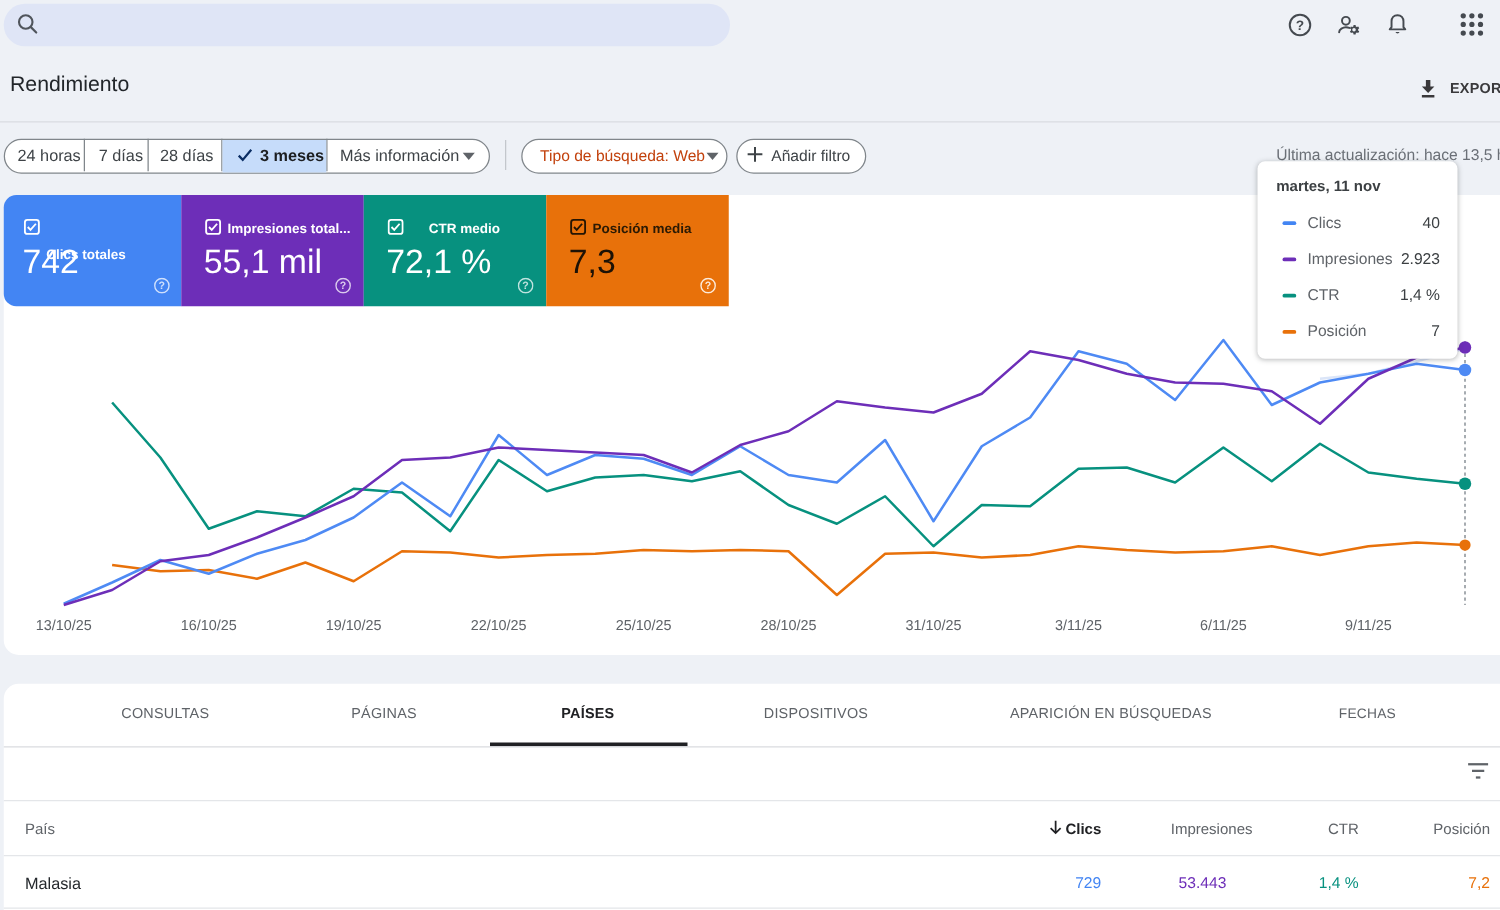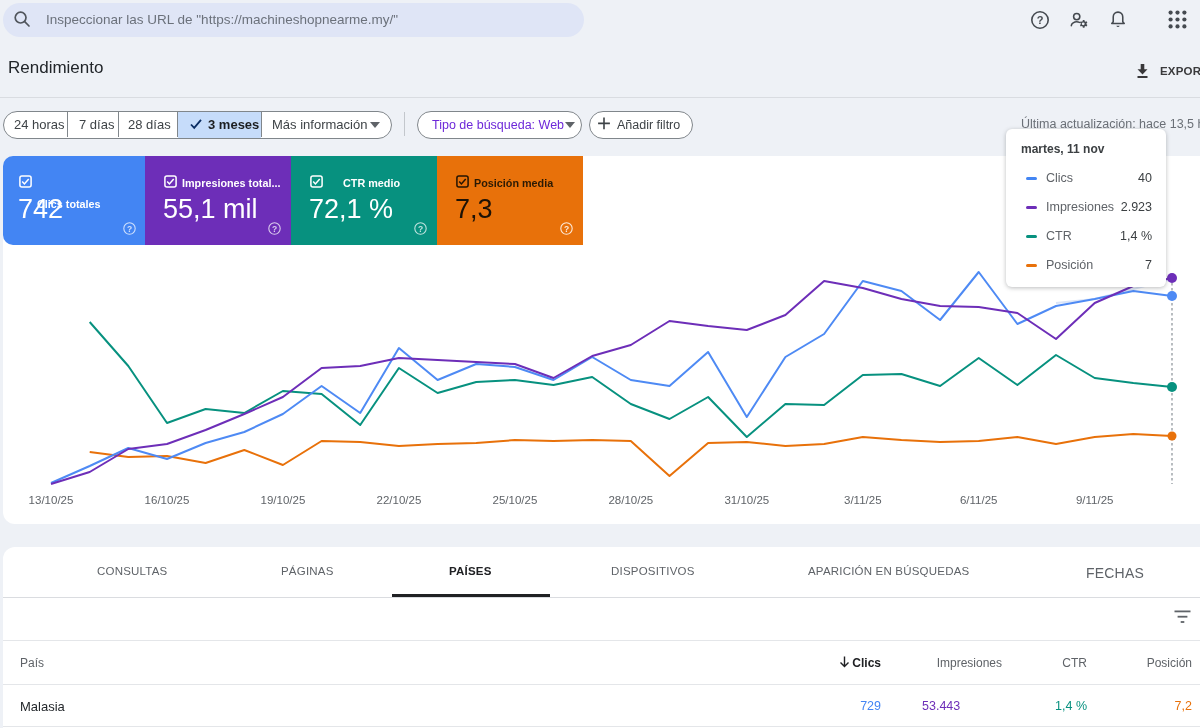--- a/index.html
+++ b/index.html
@@ -11,21 +11,20 @@
 </style>
 </head>
 <body>
 <div id="page">
 
   <div class="abs" style="left:3px;top:3px;width:581px;height:34px;background:#dfe5f6;border-radius:17px;"></div>
   <svg class="abs" style="left:12px;top:9px;" width="20" height="20" viewBox="0 0 20 20">
     <circle cx="8.6" cy="8.6" r="5.4" fill="none" stroke="#50555c" stroke-width="1.7"></circle>
     <line x1="12.7" y1="12.7" x2="17" y2="17" stroke="#50555c" stroke-width="1.7" stroke-linecap="round"></line>
   </svg>
-  <div class="abs nowrap" style="left:46px;top:12px;font-size:13.5px;color:#6b717b;">Inspeccionar las URL de "https://machineshopnearme.my/"</div>
 
   <svg class="abs" style="left:1029px;top:9px;" width="22" height="22" viewBox="0 0 22 22">
     <circle cx="11" cy="11" r="8.2" fill="none" stroke="#454a50" stroke-width="1.6"></circle>
     <text x="11" y="15" font-size="11" font-weight="bold" fill="#454a50" text-anchor="middle" font-family="Liberation Sans">?</text>
   </svg>
   <svg class="abs" style="left:1068px;top:9px;" width="22" height="22" viewBox="0 0 24 24">
     <circle cx="9.5" cy="8.3" r="3.4" fill="none" stroke="#454a50" stroke-width="1.7"></circle>
     <path d="M3.6 18.3c0-2.5 3.4-4.3 5.9-4.3 1 0 2.1.2 3 .6" fill="none" stroke="#454a50" stroke-width="1.7" stroke-linecap="round"></path>
     <path d="M20.2 16.2c0-.2 0-.37-.04-.54l1-.76-.9-1.52-1.14.43a3.1 3.1 0 0 0-.95-.55l-.19-1.22h-1.8l-.19 1.22c-.34.13-.66.31-.95.55l-1.14-.43-.9 1.52 1 .76c-.04.17-.04.34-.04.54s0 .37.04.54l-1 .76.9 1.52 1.14-.43c.29.24.61.42.95.55l.19 1.22h1.8l.19-1.22c.34-.13.66-.31.95-.55l1.14.43.9-1.52-1-.76c.04-.17.04-.34.04-.54zm-5.15 0a1.55 1.55 0 1 1 3.1 0 1.55 1.55 0 0 1-3.1 0z" fill="#454a50"></path>
   </svg>
@@ -67,21 +66,21 @@
   </svg>
   <div class="abs" style="left:208px;top:117px;font-size:13px;font-weight:bold;color:#1c1e21;">3 meses</div>
   <div class="abs" style="left:272px;top:117px;font-size:13px;color:#3e4347;">Más información</div>
   <svg class="abs" style="left:370px;top:122px;" width="10" height="6" viewBox="0 0 10 6">
       <path d="M0 0h10L5 6z" fill="#5f6368"></path>
     </svg>
 
   <div class="abs" style="left:404px;top:112px;width:1px;height:24px;background:#c3c7cc;"></div>
 
   <div class="abs" style="left:417px;top:111px;width:163px;height:26px;border:1px solid #80868b;border-radius:14px;background:#fff;"></div>
-  <div class="abs" style="left:432px;top:118px;font-size:12.5px;color:#6d28d9;">Tipo de búsqueda: Web</div>
+  <div class="abs" style="left:432px;top:118px;font-size:12.5px;color:#c2410c;">Tipo de búsqueda: Web</div>
   <svg class="abs" style="left:565px;top:122px;" width="10" height="6" viewBox="0 0 10 6">
       <path d="M0 0h10L5 6z" fill="#5f6368"></path>
     </svg>
 
   <div class="abs" style="left:589px;top:111px;width:102px;height:26px;border:1px solid #80868b;border-radius:14px;background:#fff;"></div>
   <svg class="abs" style="left:597px;top:117px;" width="14" height="14" viewBox="0 0 14 14">
       <path d="M6.2 0.5h1.6v5.1h5.1v1.6H7.8v5.1H6.2V7.2H1.1V5.6h5.1z" fill="#3e4347"></path>
     </svg>
   <div class="abs" style="left:617px;top:118px;font-size:12.5px;color:#3e4347;text-align:center;">Añadir filtro</div>
 
@@ -177,21 +176,21 @@
   <div class="abs" style="left:1026px;top:263.5px;width:11px;height:3.5px;border-radius:2px;background:#e8710a;"></div>
   <div class="abs" style="left:1046px;top:258px;font-size:12.5px;color:#5f6368;">Posición</div>
   <div class="abs" style="left:1092px;top:258px;width:60px;font-size:12.5px;color:#3c4043;text-align:right;">7</div>
 
   <div class="panel" style="top:547px;height:181px;border-radius:12px 0 0 0;"></div>
   <div class="abs" style="left:97px;top:565px;font-size:11.5px;letter-spacing:0.2px;color:#5f6368;">CONSULTAS</div>
   <div class="abs" style="left:281px;top:565px;font-size:11.5px;letter-spacing:0.2px;color:#5f6368;">PÁGINAS</div>
   <div class="abs" style="left:449px;top:565px;font-size:11.5px;letter-spacing:0.2px;font-weight:bold;color:#202124;">PAÍSES</div>
   <div class="abs" style="left:611px;top:565px;font-size:11.5px;letter-spacing:0.2px;color:#5f6368;">DISPOSITIVOS</div>
   <div class="abs" style="left:808px;top:565px;font-size:11.5px;letter-spacing:0.2px;color:#5f6368;">APARICIÓN EN BÚSQUEDAS</div>
-  <div class="abs" style="left:1071px;top:565px;font-size:14px;letter-spacing:0.2px;color:#5f6368;margin-left:15px;">FECHAS</div>
+  <div class="abs" style="left:1071px;top:565px;font-size:11px;letter-spacing:0.2px;color:#5f6368;">FECHAS</div>
   <div class="abs" style="left:392px;top:594px;width:158px;height:3px;background:#202124;"></div>
   <div class="abs" style="left:3px;top:597px;width:1197px;height:1px;background:#dadce0;"></div>
 
   <svg class="abs" style="left:1174px;top:610px;" width="17" height="14" viewBox="0 0 17 14">
     <rect x="0.5" y="0.5" width="16" height="1.8" fill="#5f6368"></rect>
     <rect x="3.6" y="5.8" width="9.8" height="1.8" fill="#5f6368"></rect>
     <rect x="6.7" y="11.1" width="3.6" height="1.8" fill="#5f6368"></rect>
   </svg>
   <div class="abs" style="left:3px;top:640px;width:1197px;height:1px;background:#e4e6e9;"></div>
 
@@ -200,18 +199,18 @@
     <path d="M5.5 0.5v9M1.5 6.5l4 4 4-4" fill="none" stroke="#202124" stroke-width="1.4"></path>
   </svg>
   <div class="abs" style="left:821px;top:656px;width:60px;font-size:12px;font-weight:bold;color:#202124;text-align:right;">Clics</div>
   <div class="abs" style="left:922px;top:656px;width:80px;font-size:12px;color:#5f6368;text-align:right;">Impresiones</div>
   <div class="abs" style="left:1027px;top:656px;width:60px;font-size:12px;color:#5f6368;text-align:right;">CTR</div>
   <div class="abs" style="left:1132px;top:656px;width:60px;font-size:12px;color:#5f6368;text-align:right;">Posición</div>
   <div class="abs" style="left:3px;top:684px;width:1197px;height:1px;background:#e4e6e9;"></div>
 
   <div class="abs" style="left:20px;top:699px;font-size:13px;color:#24282c;">Malasia</div>
   <div class="abs" style="left:821px;top:699px;width:60px;font-size:12.5px;color:#4385f3;text-align:right;">729</div>
-  <div class="abs" style="left:922px;top:699px;width:80px;font-size:12.5px;color:#6d2eb8;text-align:left;">53.443</div>
+  <div class="abs" style="left:922px;top:699px;width:80px;font-size:12.5px;color:#6d2eb8;text-align:center;">53.443</div>
   <div class="abs" style="left:1027px;top:699px;width:60px;font-size:12.5px;color:#07917f;text-align:right;">1,4 %</div>
   <div class="abs" style="left:1132px;top:699px;width:60px;font-size:12.5px;color:#e8710a;text-align:right;">7,2</div>
   <div class="abs" style="left:3px;top:726px;width:1197px;height:1px;background:#e4e6e9;"></div>
 
 </div>
 
 </body></html>

